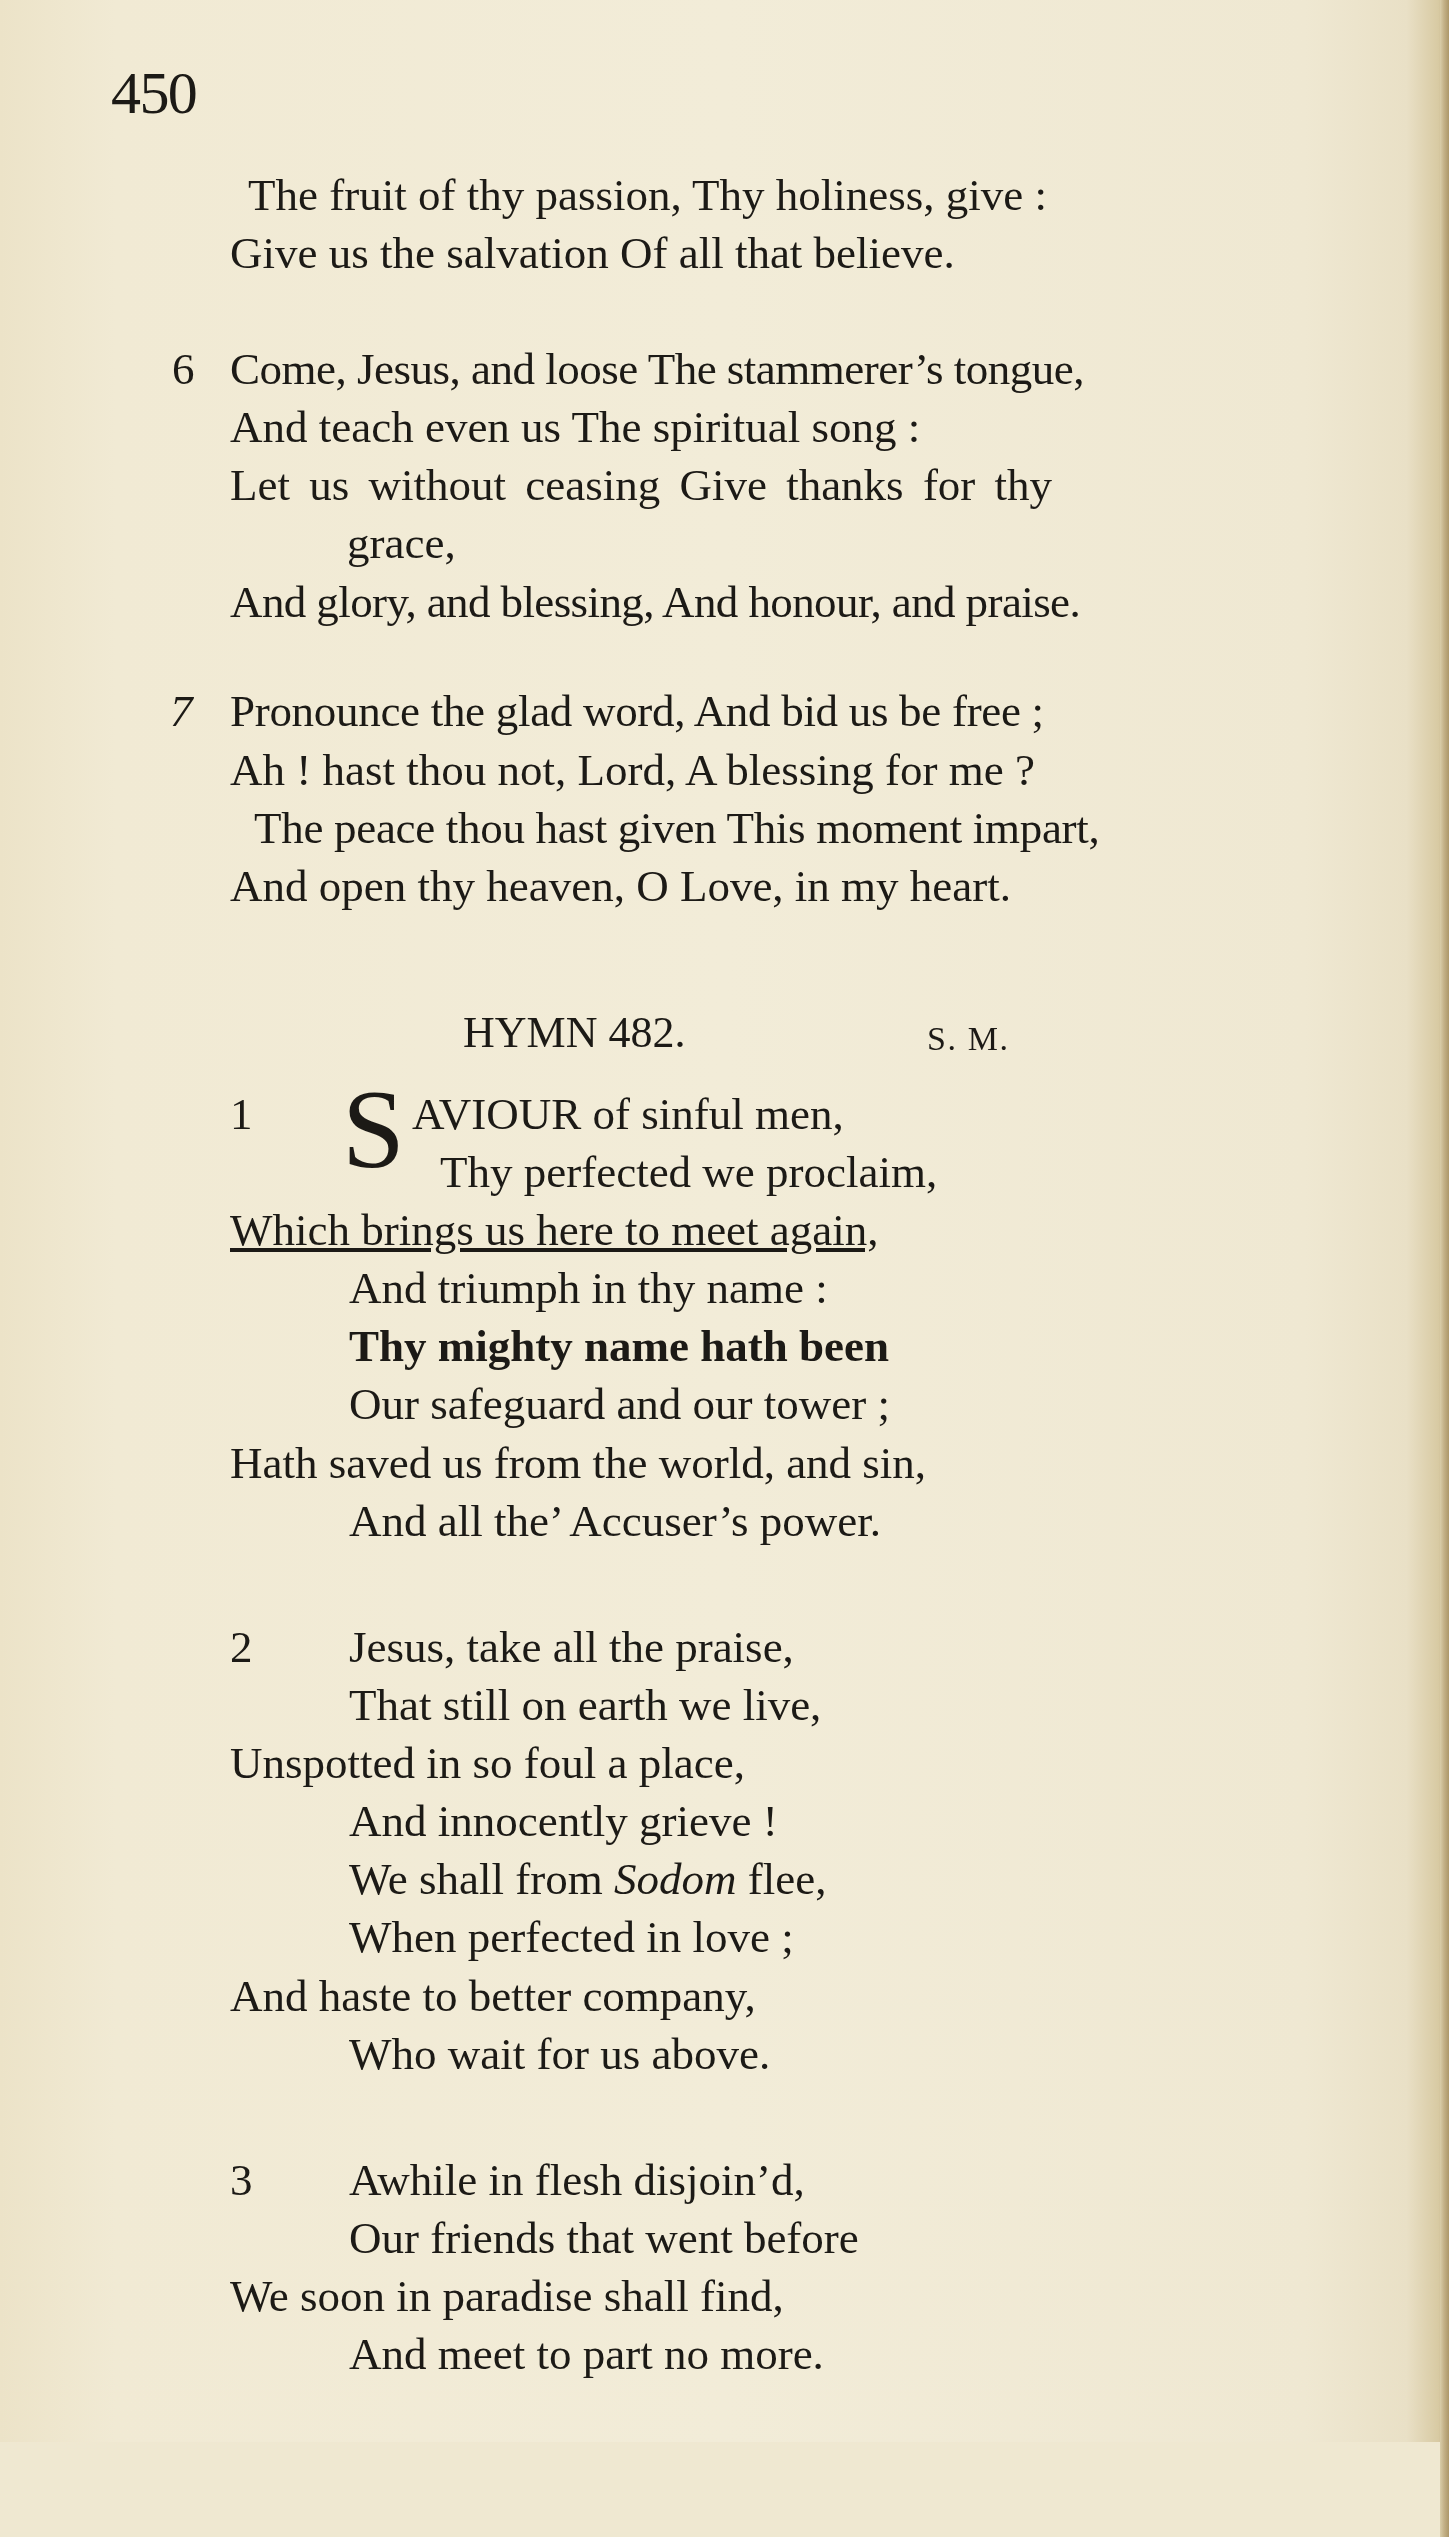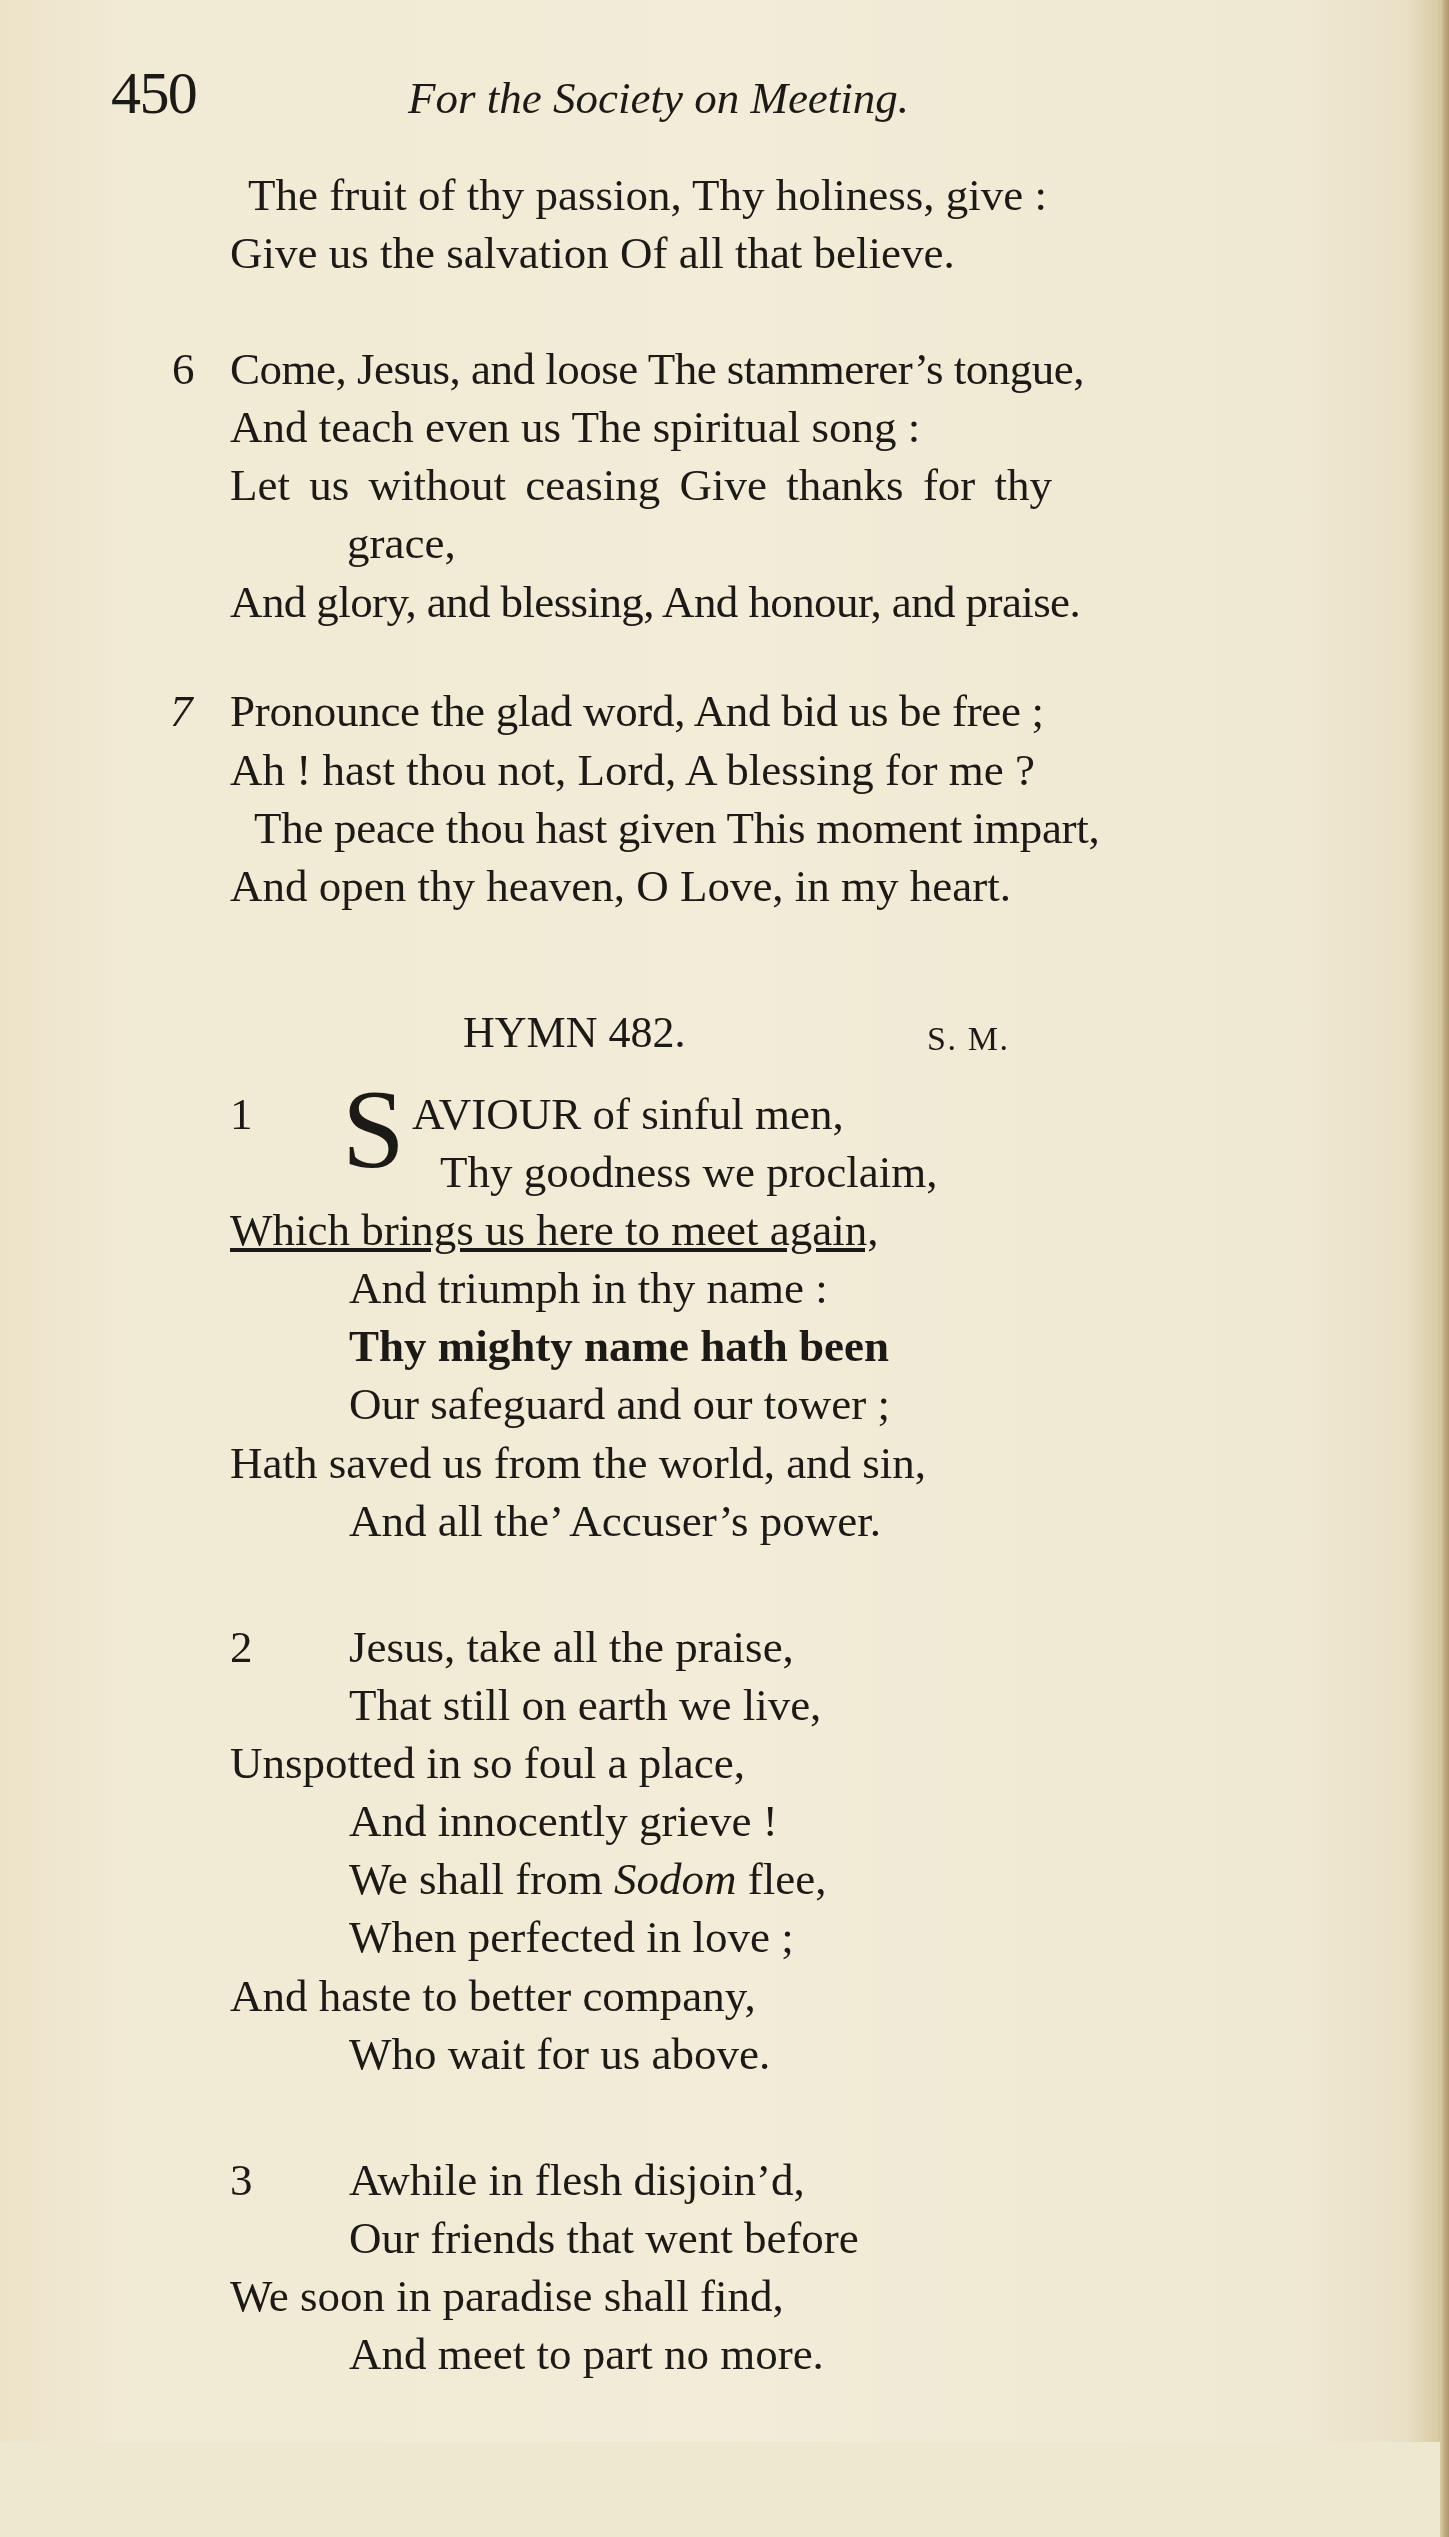--- a/index.html
+++ b/index.html
@@ -101,21 +101,20 @@
     }
   </style>
 </head>
 <body>
 
 <div class="page">
   <div class="page-edge"></div>
 
   <div class="running-head">
     <span class="page-number">450</span>
-    <span class="running-title">For the Society on Meeting.</span>
   </div>
 
   <div class="text-block">
     <div class="line" style="top:166px;left:248px;">The fruit of thy passion, Thy holiness, give :</div>
     <div class="line" style="top:224px;left:230px;">Give us the salvation Of all that believe.</div>
   </div>
 
   <div class="text-block">
     <span class="num" style="top:340px;left:172px;">6</span>
     <div class="line" style="top:340px;left:230px;letter-spacing:-0.5px;">Come, Jesus, and loose The stammerer’s tongue,</div>
@@ -133,21 +132,21 @@
     <div class="line" style="top:857px;left:230px;">And open thy heaven, O Love, in my heart.</div>
   </div>
 
   <div class="hymn-heading">HYMN 482.</div>
   <div class="hymn-meter">S. M.</div>
 
   <div class="text-block">
     <span class="num" style="top:1085px;left:230px;">1</span>
     <span class="drop-cap">S</span>
     <div class="line" style="top:1085px;left:412px;">AVIOUR of sinful men,</div>
-    <div class="line" style="top:1143px;left:440px;">Thy goodness we proclaim,</div>
+    <div class="line" style="top:1143px;left:440px;">Thy perfected we proclaim,</div>
     <div class="line" style="top:1201px;left:230px;text-decoration:underline;">Which brings us here to meet again,</div>
     <div class="line" style="top:1259px;left:349px;">And triumph in thy name :</div>
     <div class="line" style="top:1317px;left:349px;font-weight:bold;">Thy mighty name hath been</div>
     <div class="line" style="top:1375px;left:349px;">Our safeguard and our tower ;</div>
     <div class="line" style="top:1434px;left:230px;">Hath saved us from the world, and sin,</div>
     <div class="line" style="top:1492px;left:349px;">And all the’ Accuser’s power.</div>
   </div>
 
   <div class="text-block">
     <span class="num" style="top:1618px;left:230px;">2</span>

